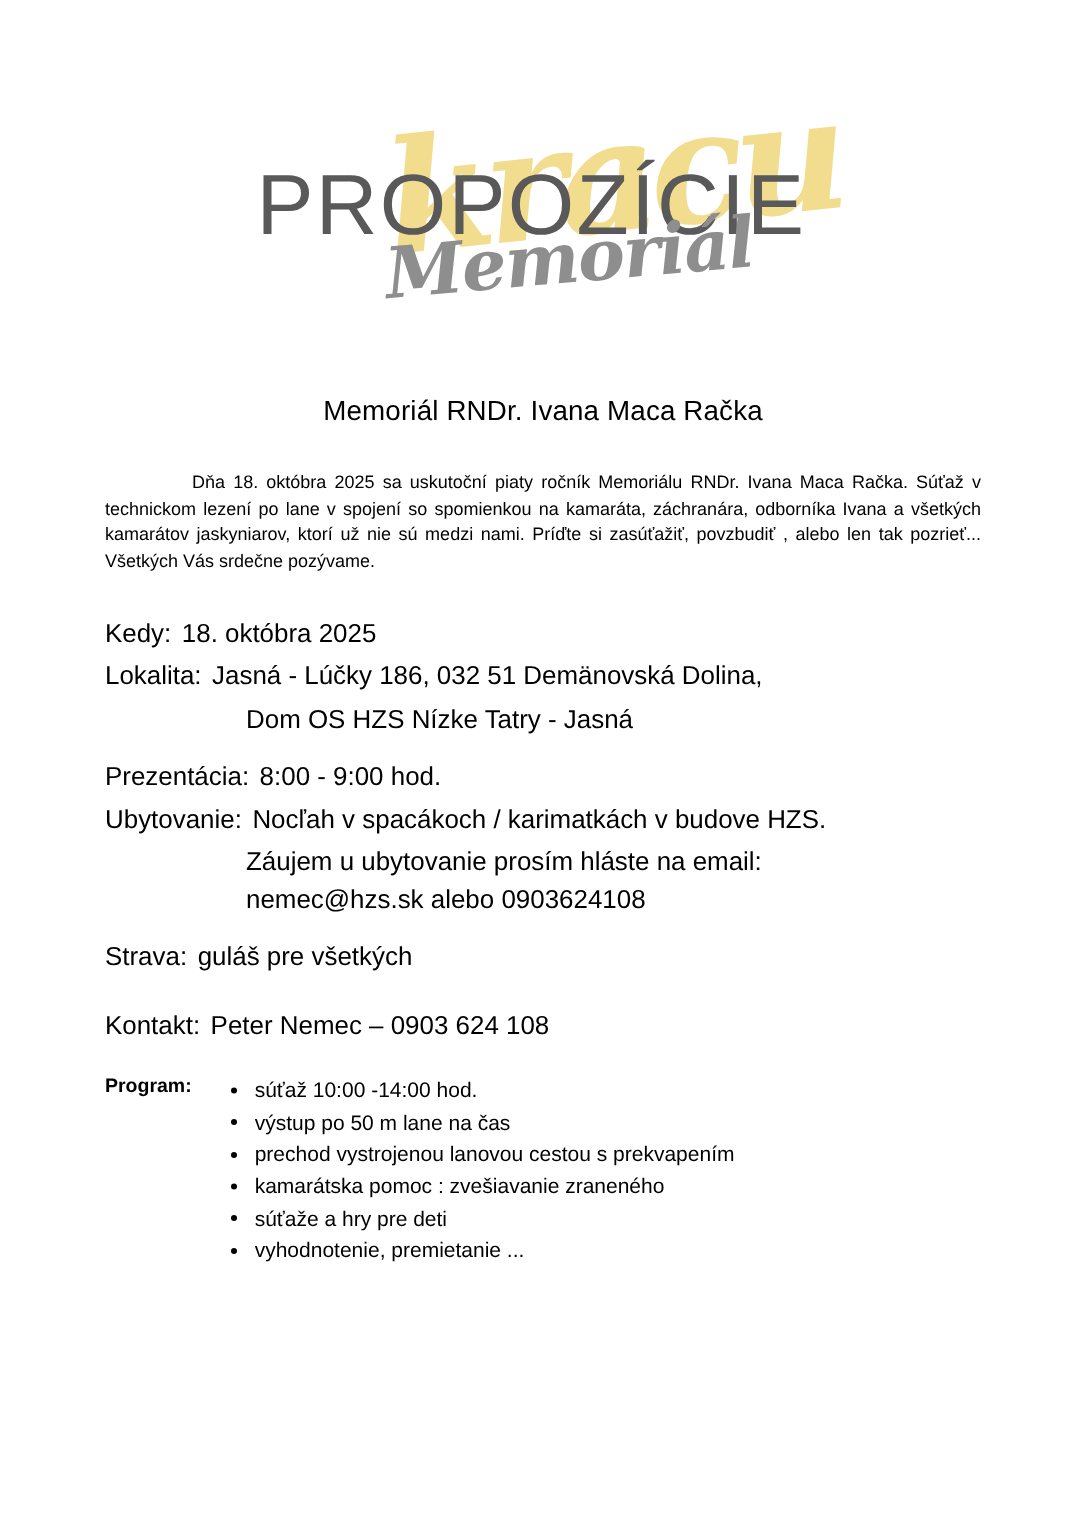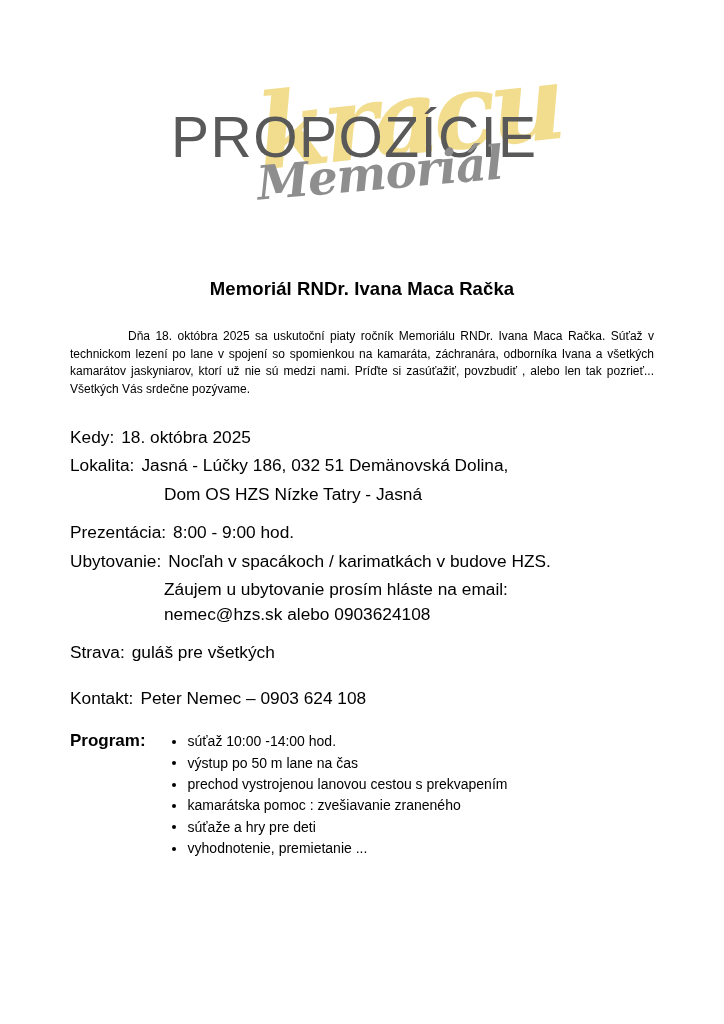--- a/index.html
+++ b/index.html
@@ -84,24 +84,24 @@
   
   .content {
     position: absolute;
     left: 70px;
     top: 262px;
     width: 584px;
   }
 
   .doc-title {
     font-size: 18.5px;
-    font-weight: bold;
+    font-weight: normal;
     text-align: center;
     letter-spacing: 0.1px;
-    margin: 16px 0 28px 0;
+    margin: 1px 0 28px 0;
     color: #000;
   }
 
   .intro {
     font-size: 12px;
     line-height: 1.47;
     text-align: justify;
     text-indent: 58px;
     margin: 0 0 26px 0;
     -webkit-hyphens: none;
@@ -139,21 +139,21 @@
   .gap-md { height: 14px; }
   .gap-lg { height: 17px; }
 
   
   .program-row {
     display: flex;
     align-items: flex-start;
   }
   .program-label {
     font-weight: bold;
-    font-size: 17px;
+    font-size: 13px;
     flex: 0 0 auto;
     padding-top: 1px;
     white-space: nowrap;
   }
   .program-list {
     margin: 0;
     padding: 0 0 0 26px;
     list-style: none;
     font-size: 14px;
   }

